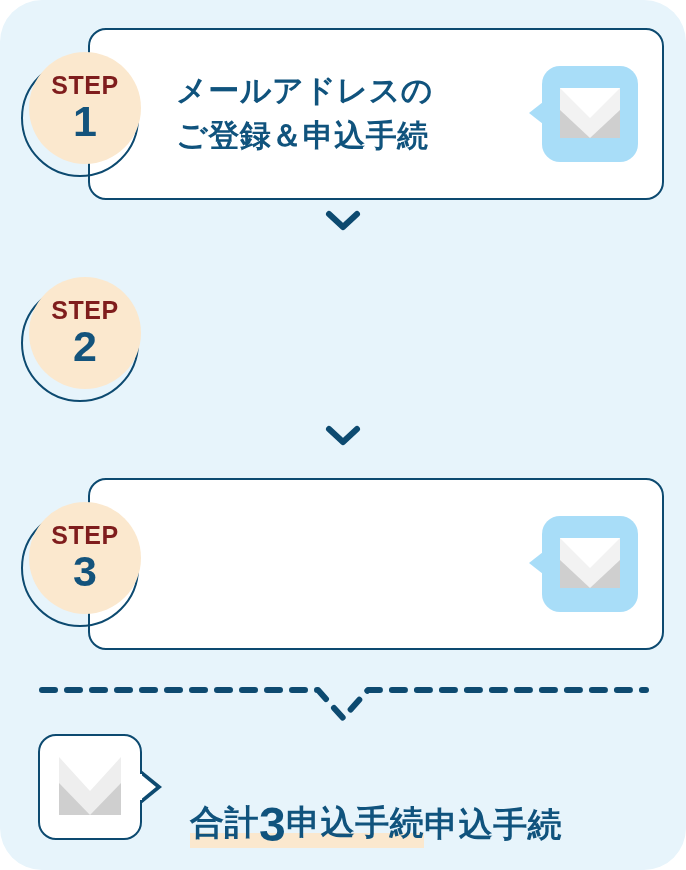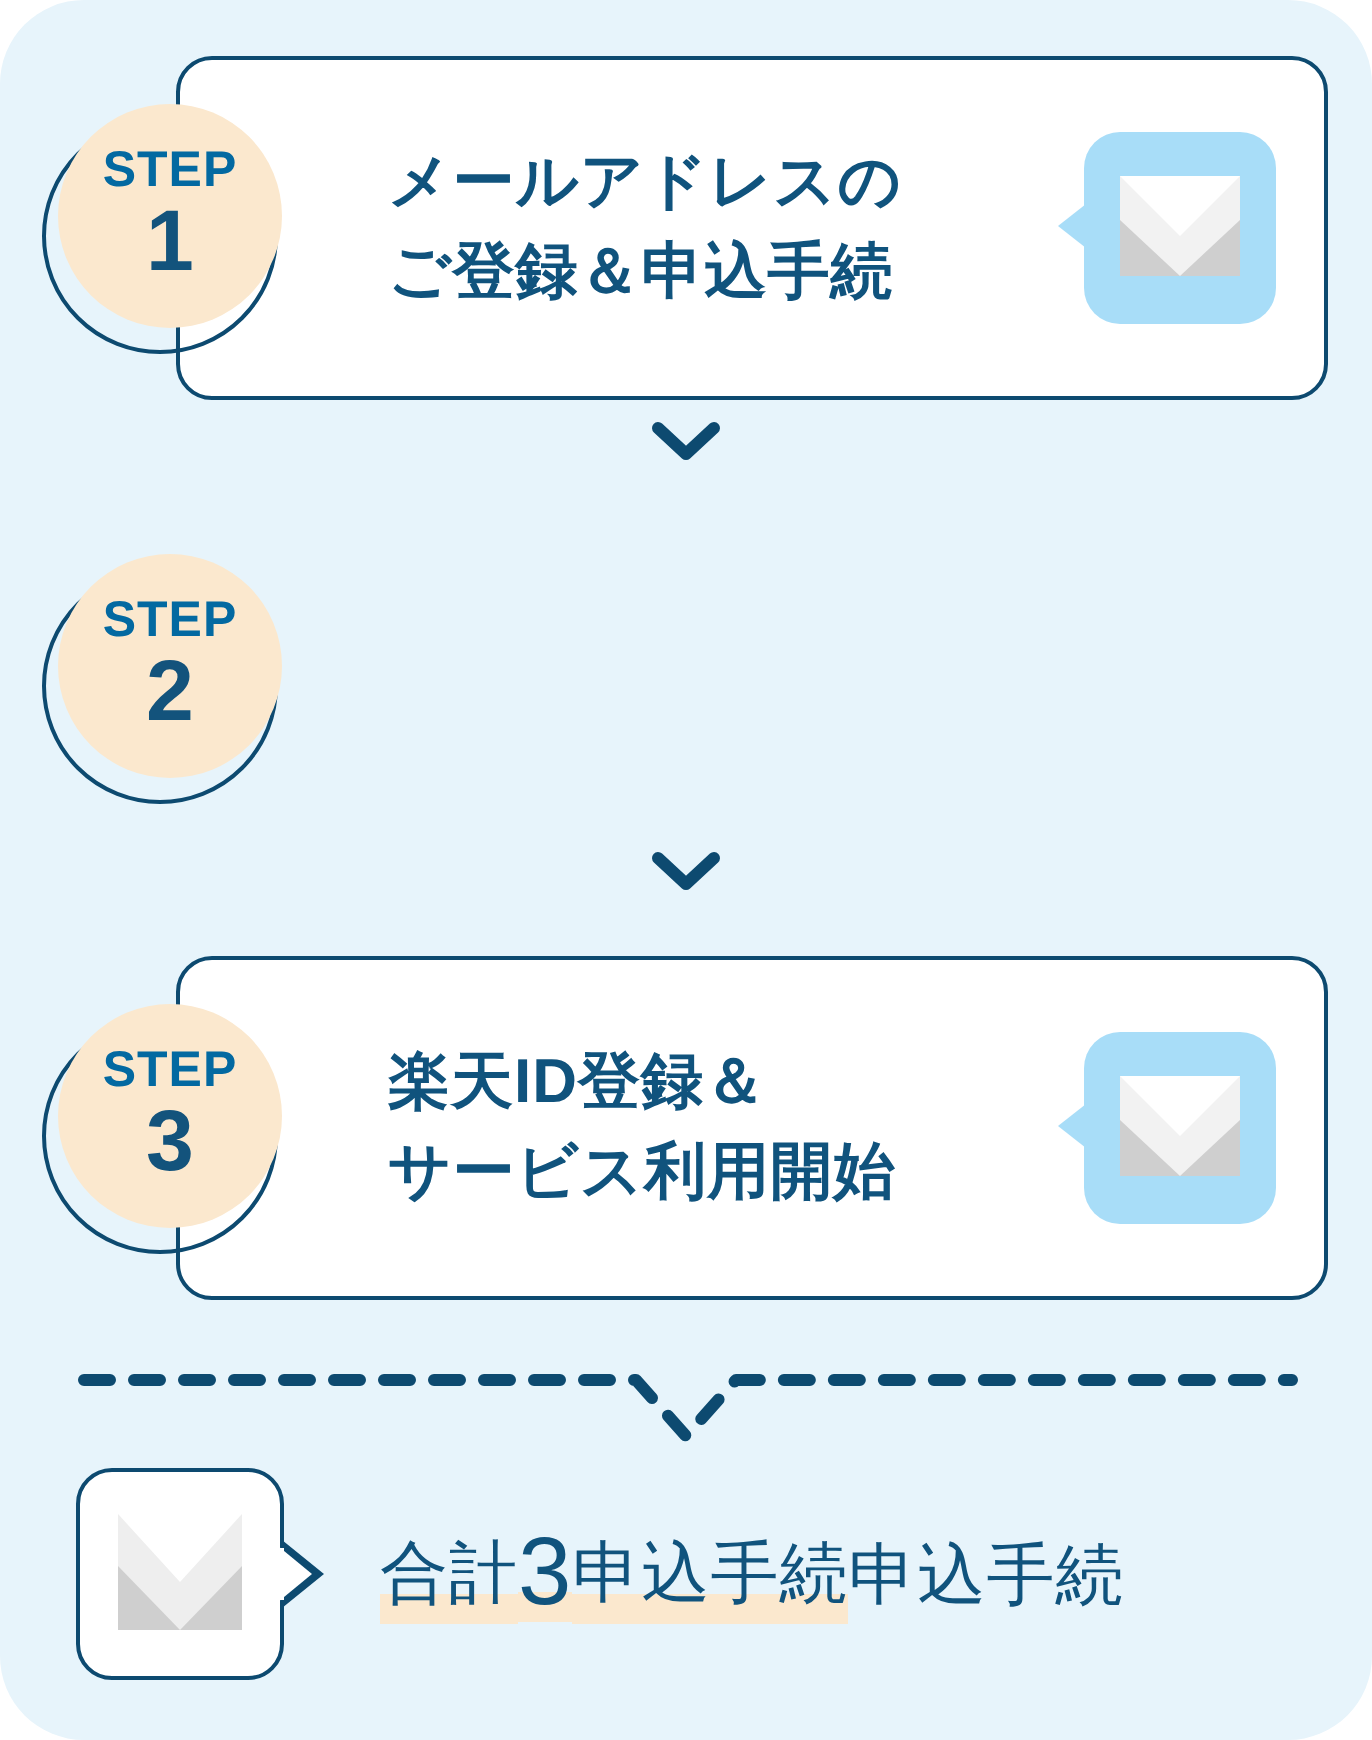--- a/index.html
+++ b/index.html
@@ -80,36 +80,36 @@
     background: #fbe8ce;
     display: flex;
     flex-direction: column;
     align-items: center;
     justify-content: center;
     box-sizing: border-box;
   }
   .badge .s-word {
     font-size: 25px;
     font-weight: bold;
-    color: #0369a1;
+    color: #7f1d1d;
     letter-spacing: 0.5px;
     line-height: 1;
     margin-bottom: 2px;
   }
   .badge .s-num {
     font-size: 43px;
     font-weight: bold;
     color: #13537c;
     line-height: 1;
   }
 
   
   .card-text {
     position: absolute;
-    left: 104px;
+    left: 86px;
     top: 50%;
     transform: translateY(-50%);
     color: #10537d;
     font-size: 31px;
     font-weight: bold;
     line-height: 1.45;
     letter-spacing: 0.5px;
     white-space: pre-line;
   }
 
@@ -257,24 +257,24 @@
   .white-bubble .letter .fold-r { border-right-width: 31px; border-top-width: 32px; }
   .white-bubble .letter .flap { border-left-width: 31px; border-right-width: 31px; border-top-width: 34px; }
   .white-bubble .letter .sheet { background: #eeeeee; }
 
   .summary-text {
     position: absolute;
     left: 190px;
     top: 0;
     height: 120px;
     display: flex;
-    align-items: center;
+    align-items: flex-end;
     color: #10537d;
     font-size: 34px;
-    font-weight: normal;
+    font-weight: bold;
     letter-spacing: 0.5px;
     white-space: nowrap;
   }
   .hl {
     background: linear-gradient(to top, #fbe8ce 0, #fbe8ce 15px, transparent 15px);
     padding-bottom: 2px;
   }
   .big-num {
     font-size: 48px;
     line-height: 0.9;
@@ -329,22 +329,20 @@
     </div>
 
     <div class="chev c2">
       <svg width="40" height="26" viewBox="0 0 40 26">
         <polyline points="6,6 20,19 34,6" fill="none" stroke="#0d4a70" stroke-width="6" stroke-linecap="round" stroke-linejoin="round"></polyline>
       </svg>
     </div>
 
     <div class="step-row r3">
       <div class="card">
-        <div class="card-text">楽天ID登録＆
-サービス利用開始</div>
         <div class="env-bubble">
           <div class="tail"></div>
           <div class="body"></div>
           <div class="letter">
             <div class="sheet"></div>
             <div class="fold-l"></div>
             <div class="fold-r"></div>
             <div class="flap"></div>
           </div>
         </div>

